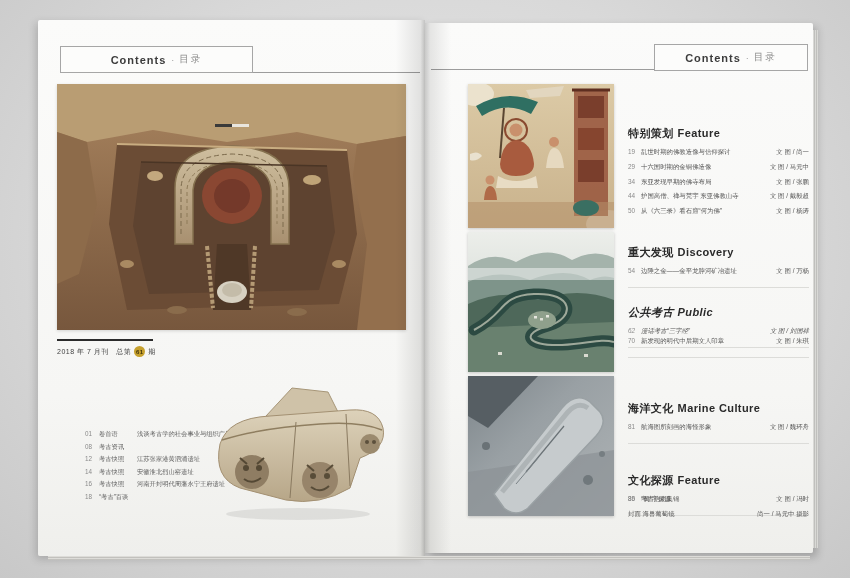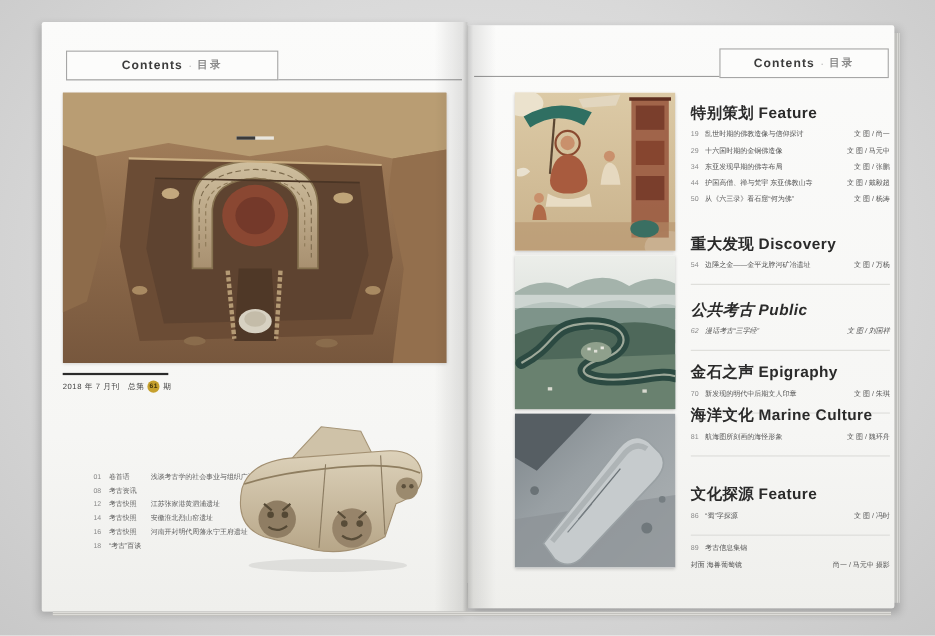--- a/index.html
+++ b/index.html
@@ -23,21 +23,21 @@
          background:repeating-linear-gradient(90deg,#d9d9d6 0 1px,#bfbfbc 1px 2px);}
   .edge-stack-b{position:absolute;left:48px;top:556px;width:762px;height:4px;
          background:repeating-linear-gradient(180deg,#dddcd8 0 1px,#c2c1bd 1px 2px);}
 
   
   .hdr-rule{position:absolute;height:1px;background:#9c9c9c;}
   .hdr-box{position:absolute;border:1px solid #a6a6a6;background:#fcfcfb;
            display:flex;align-items:center;justify-content:center;gap:5px;}
   .hdr-en{font-size:11px;font-weight:bold;color:#3c3c3c;letter-spacing:1px;}
   .hdr-sep{font-size:9px;color:#999;}
-  .hdr-zh{font-size:9.5px;color:#8a8a8a;letter-spacing:2px;font-weight:bold;}
+  .hdr-zh{font-size:9.5px;color:#8a8a8a;letter-spacing:2px;}
 
   
   .main-photo{position:absolute;left:57px;top:84px;width:349px;height:246px;
               box-shadow:0 1px 3px rgba(0,0,0,.15);}
   .issue-rule{position:absolute;left:57px;top:339px;width:96px;height:2px;background:#2b2b2b;}
   .issue-line{position:absolute;left:57px;top:346px;display:flex;align-items:center;
               font-size:7px;color:#3f3f3f;letter-spacing:.5px;}
   .issue-circle{display:inline-flex;align-items:center;justify-content:center;
               width:11px;height:11px;border-radius:50%;background:#c6a02d;color:#42350c;
               font-size:6px;font-weight:bold;margin:0 3px;}
@@ -49,21 +49,21 @@
   .artifact-photo{position:absolute;left:200px;top:386px;width:192px;height:138px;}
 
   
   .rp-photo{position:absolute;left:468px;width:146px;box-shadow:0 1px 3px rgba(0,0,0,.2);}
   .mural{top:84px;height:144px;}
   .landscape{top:232px;height:140px;}
   .slab{top:376px;height:140px;}
 
   
   .sec{position:absolute;left:628px;width:181px;}
-  .sec-h{font-size:14px;font-weight:bold;color:#2a2a2a;letter-spacing:.4px;}
+  .sec-h{font-size:11px;font-weight:bold;color:#2a2a2a;letter-spacing:.4px;margin-top:32px;}
   .sec-h .en{margin-left:4px;}
   .rows{margin-top:4px;}
   .row{display:flex;align-items:baseline;font-size:6.4px;color:#555;line-height:14.8px;white-space:nowrap;}
   .row .no{width:13px;color:#8a8a8a;flex:none;}
   .row .t{flex:1;overflow:hidden;}
   .row .c{margin-left:4px;color:#555;flex:none;}
   .sec-rule{border-top:1px solid #dcdcd9;margin-top:8px;}
   .rp-footer{position:absolute;left:628px;top:492px;width:181px;}
   .rp-footer .row2{display:flex;justify-content:space-between;font-size:6.4px;color:#555;
                    line-height:13px;white-space:nowrap;}
@@ -355,23 +355,20 @@
       <div class="row">
         <span class="no">62</span>
         <span class="t">漫话考古“三字经”</span>
         <span class="c">文 图 / 刘国祥</span>
       </div>
     </div>
     <div class="sec-rule"></div>
   </div>
 
   <div class="sec" style="top:330px;">
-    <div class="sec-h">
-      <span>金石之声</span><span class="en">Epigraphy</span>
-    </div>
     <div class="rows">
       <div class="row">
         <span class="no">70</span>
         <span class="t">新发现的明代中后期文人印章</span>
         <span class="c">文 图 / 朱琪</span>
       </div>
     </div>
     <div class="sec-rule"></div>
   </div>
 

